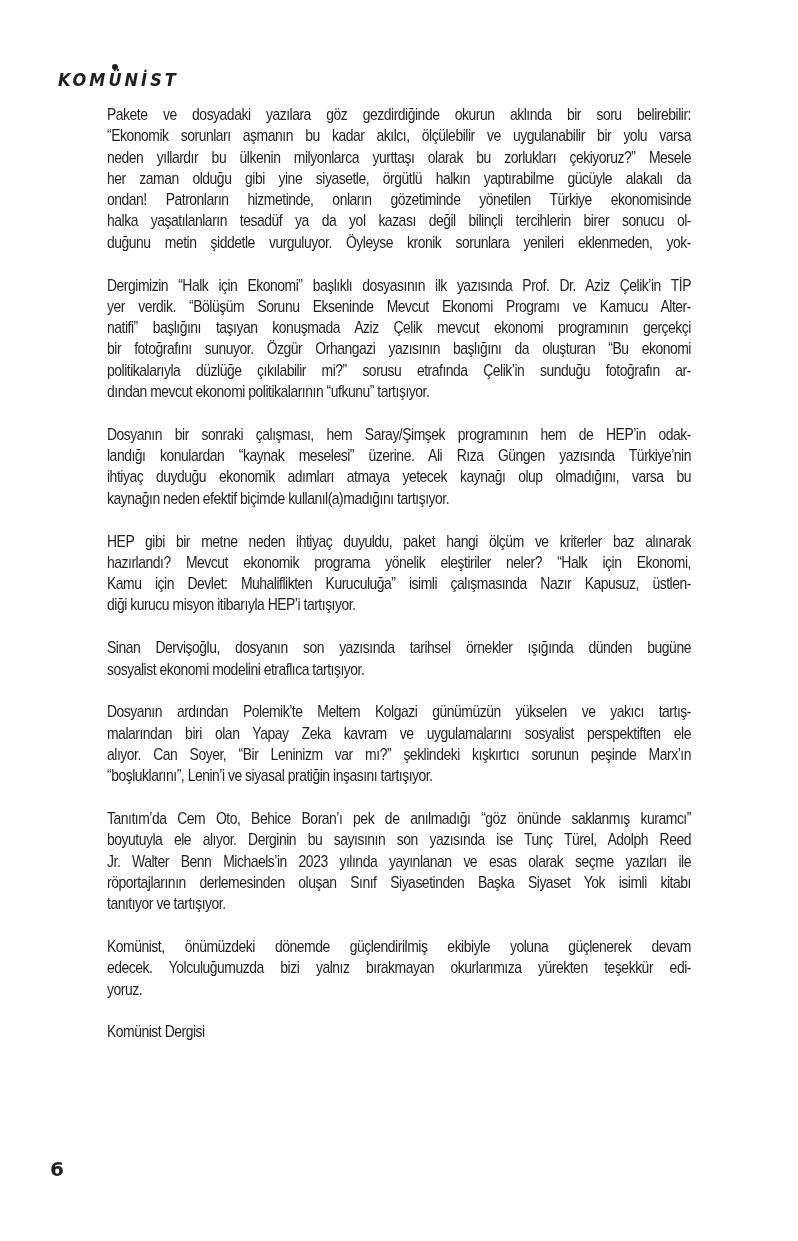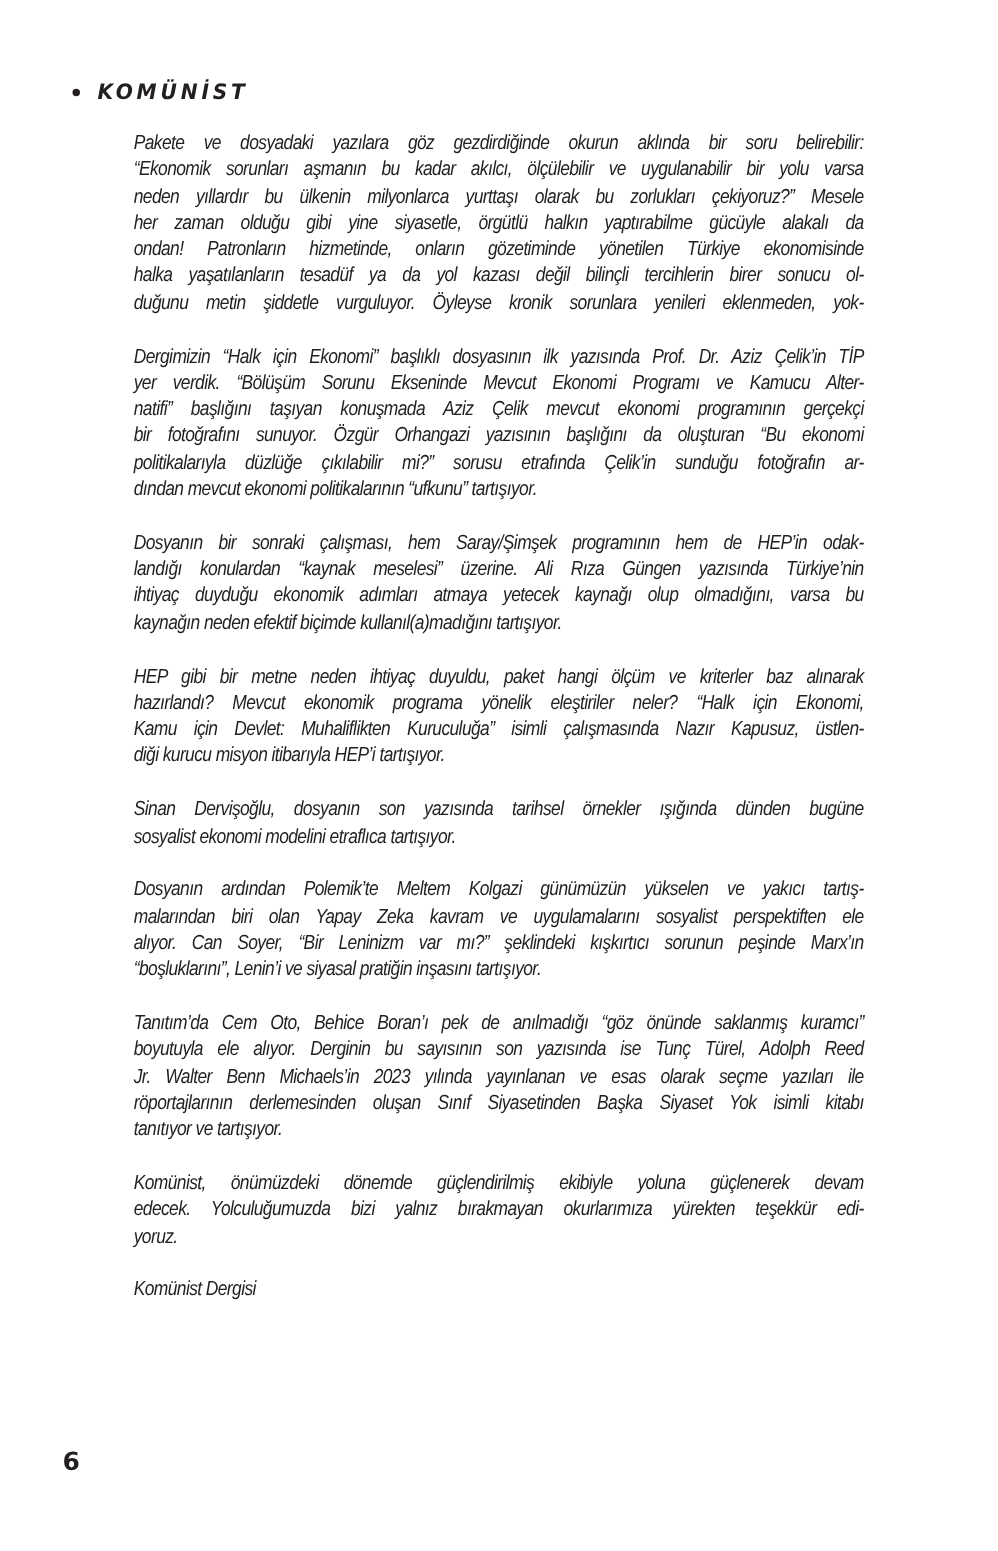--- a/index.html
+++ b/index.html
@@ -13,20 +13,21 @@
       position: relative;
       overflow: hidden;
       color: #231f20;
     }
     .header {
       position: absolute;
       left: 58px;
       top: 64px;
       display: flex;
       align-items: center;
+      flex-direction: column;
     }
     .bullet {
       width: 6px;
       height: 6px;
       border-radius: 50%;
       background: #231f20;
       margin-right: 14px;
     }
     .journal-title {
       font-family: "DejaVu Sans", sans-serif;
@@ -36,21 +37,20 @@
       letter-spacing: 3.2px;
       color: #231f20;
       transform: scaleX(0.95);
       transform-origin: left center;
     }
     .content {
       position: absolute;
       left: 107px;
       top: 104px;
       width: 584px;
-      font-style: italic;
     }
     .para {
       margin: 0 0 21.5px 0;
     }
     .line {
       display: block;
       height: 21.3px;
       line-height: 21.3px;
       white-space: nowrap;
       font-family: "Liberation Sans", sans-serif;

